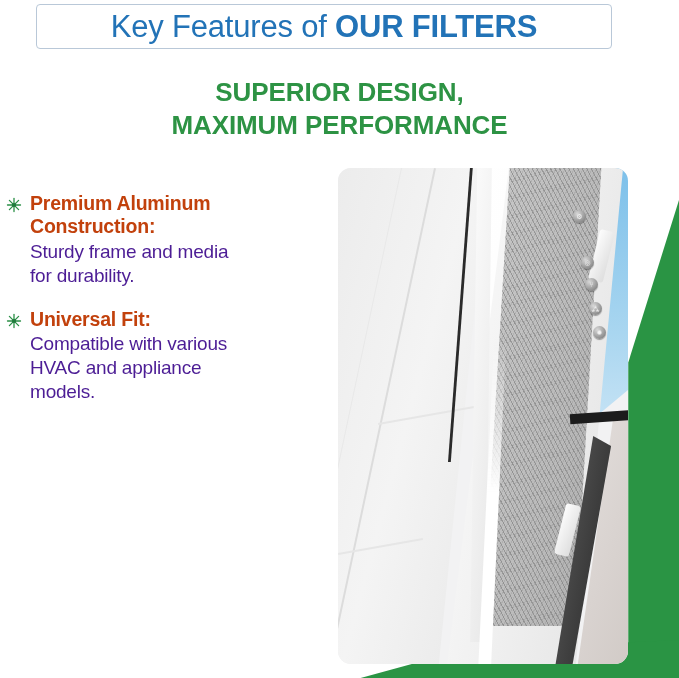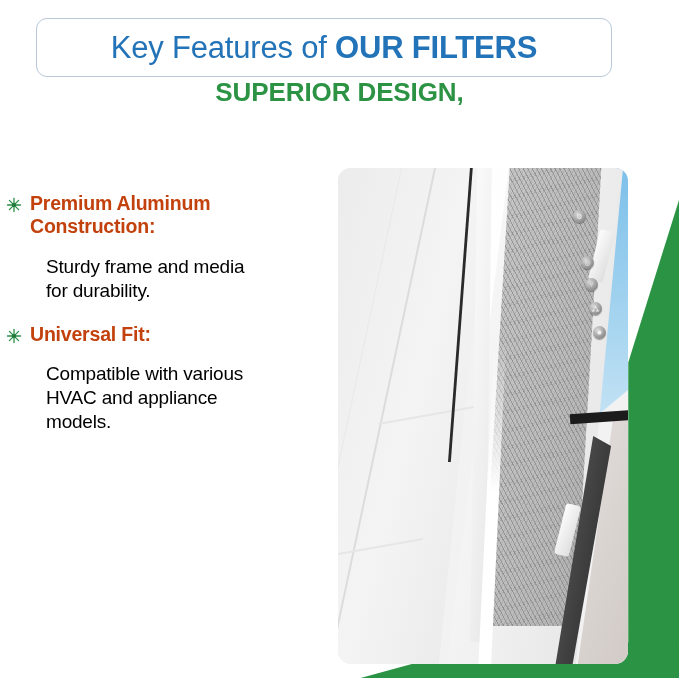--- a/index.html
+++ b/index.html
@@ -15,25 +15,25 @@
     width: 679px;
     height: 678px;
     background: #ffffff;
     overflow: hidden;
   }
 
   
   .title-box {
     position: absolute;
     left: 36px;
-    top: 18px;
+    top: 4px;
     width: 576px;
-    height: 59px;
+    height: 45px;
     border: 1px solid #b9c8d8;
-    border-radius: 11px;
+    border-radius: 4px;
     background: #ffffff;
     box-sizing: border-box;
     display: flex;
     align-items: center;
     justify-content: center;
   }
   .title-text {
     font-size: 31px;
     line-height: 1;
     color: #2273b7;
@@ -80,26 +80,26 @@
   }
   .feature-heading {
     color: #c2410c;
     font-size: 19.5px;
     font-weight: 700;
     line-height: 1.2;
     letter-spacing: -0.2px;
     margin: 0 0 1px 0;
   }
   .feature-body {
-    color: #000000;
+    color: #4c1d95;
     font-size: 19px;
     font-weight: 400;
     line-height: 1.26;
     letter-spacing: -0.2px;
-    margin: 16px;
+    margin: 0;
     white-space: pre-line;
   }
 
   
   .photo-card {
     position: absolute;
     left: 338px;
     top: 168px;
     width: 290px;
     height: 496px;
@@ -250,20 +250,21 @@
 <div id="page">
 
   <div class="title-box">
     <div class="title-text">
       <span>Key Features of </span><span class="strong">OUR FILTERS</span>
     </div>
   </div>
 
   <div class="subtitle">
     <div>SUPERIOR DESIGN,</div>
+    <div>MAXIMUM PERFORMANCE</div>
   </div>
 
   <div class="features">
 
     <div class="feature">
       <span class="bullet-icon">
         <svg width="16" height="16" viewBox="0 0 16 16">
           <g stroke="#2a8f46" stroke-width="1.3" stroke-linecap="round">
             <line x1="8" y1="1.5" x2="8" y2="14.5"></line>
             <line x1="1.5" y1="8" x2="14.5" y2="8"></line>

